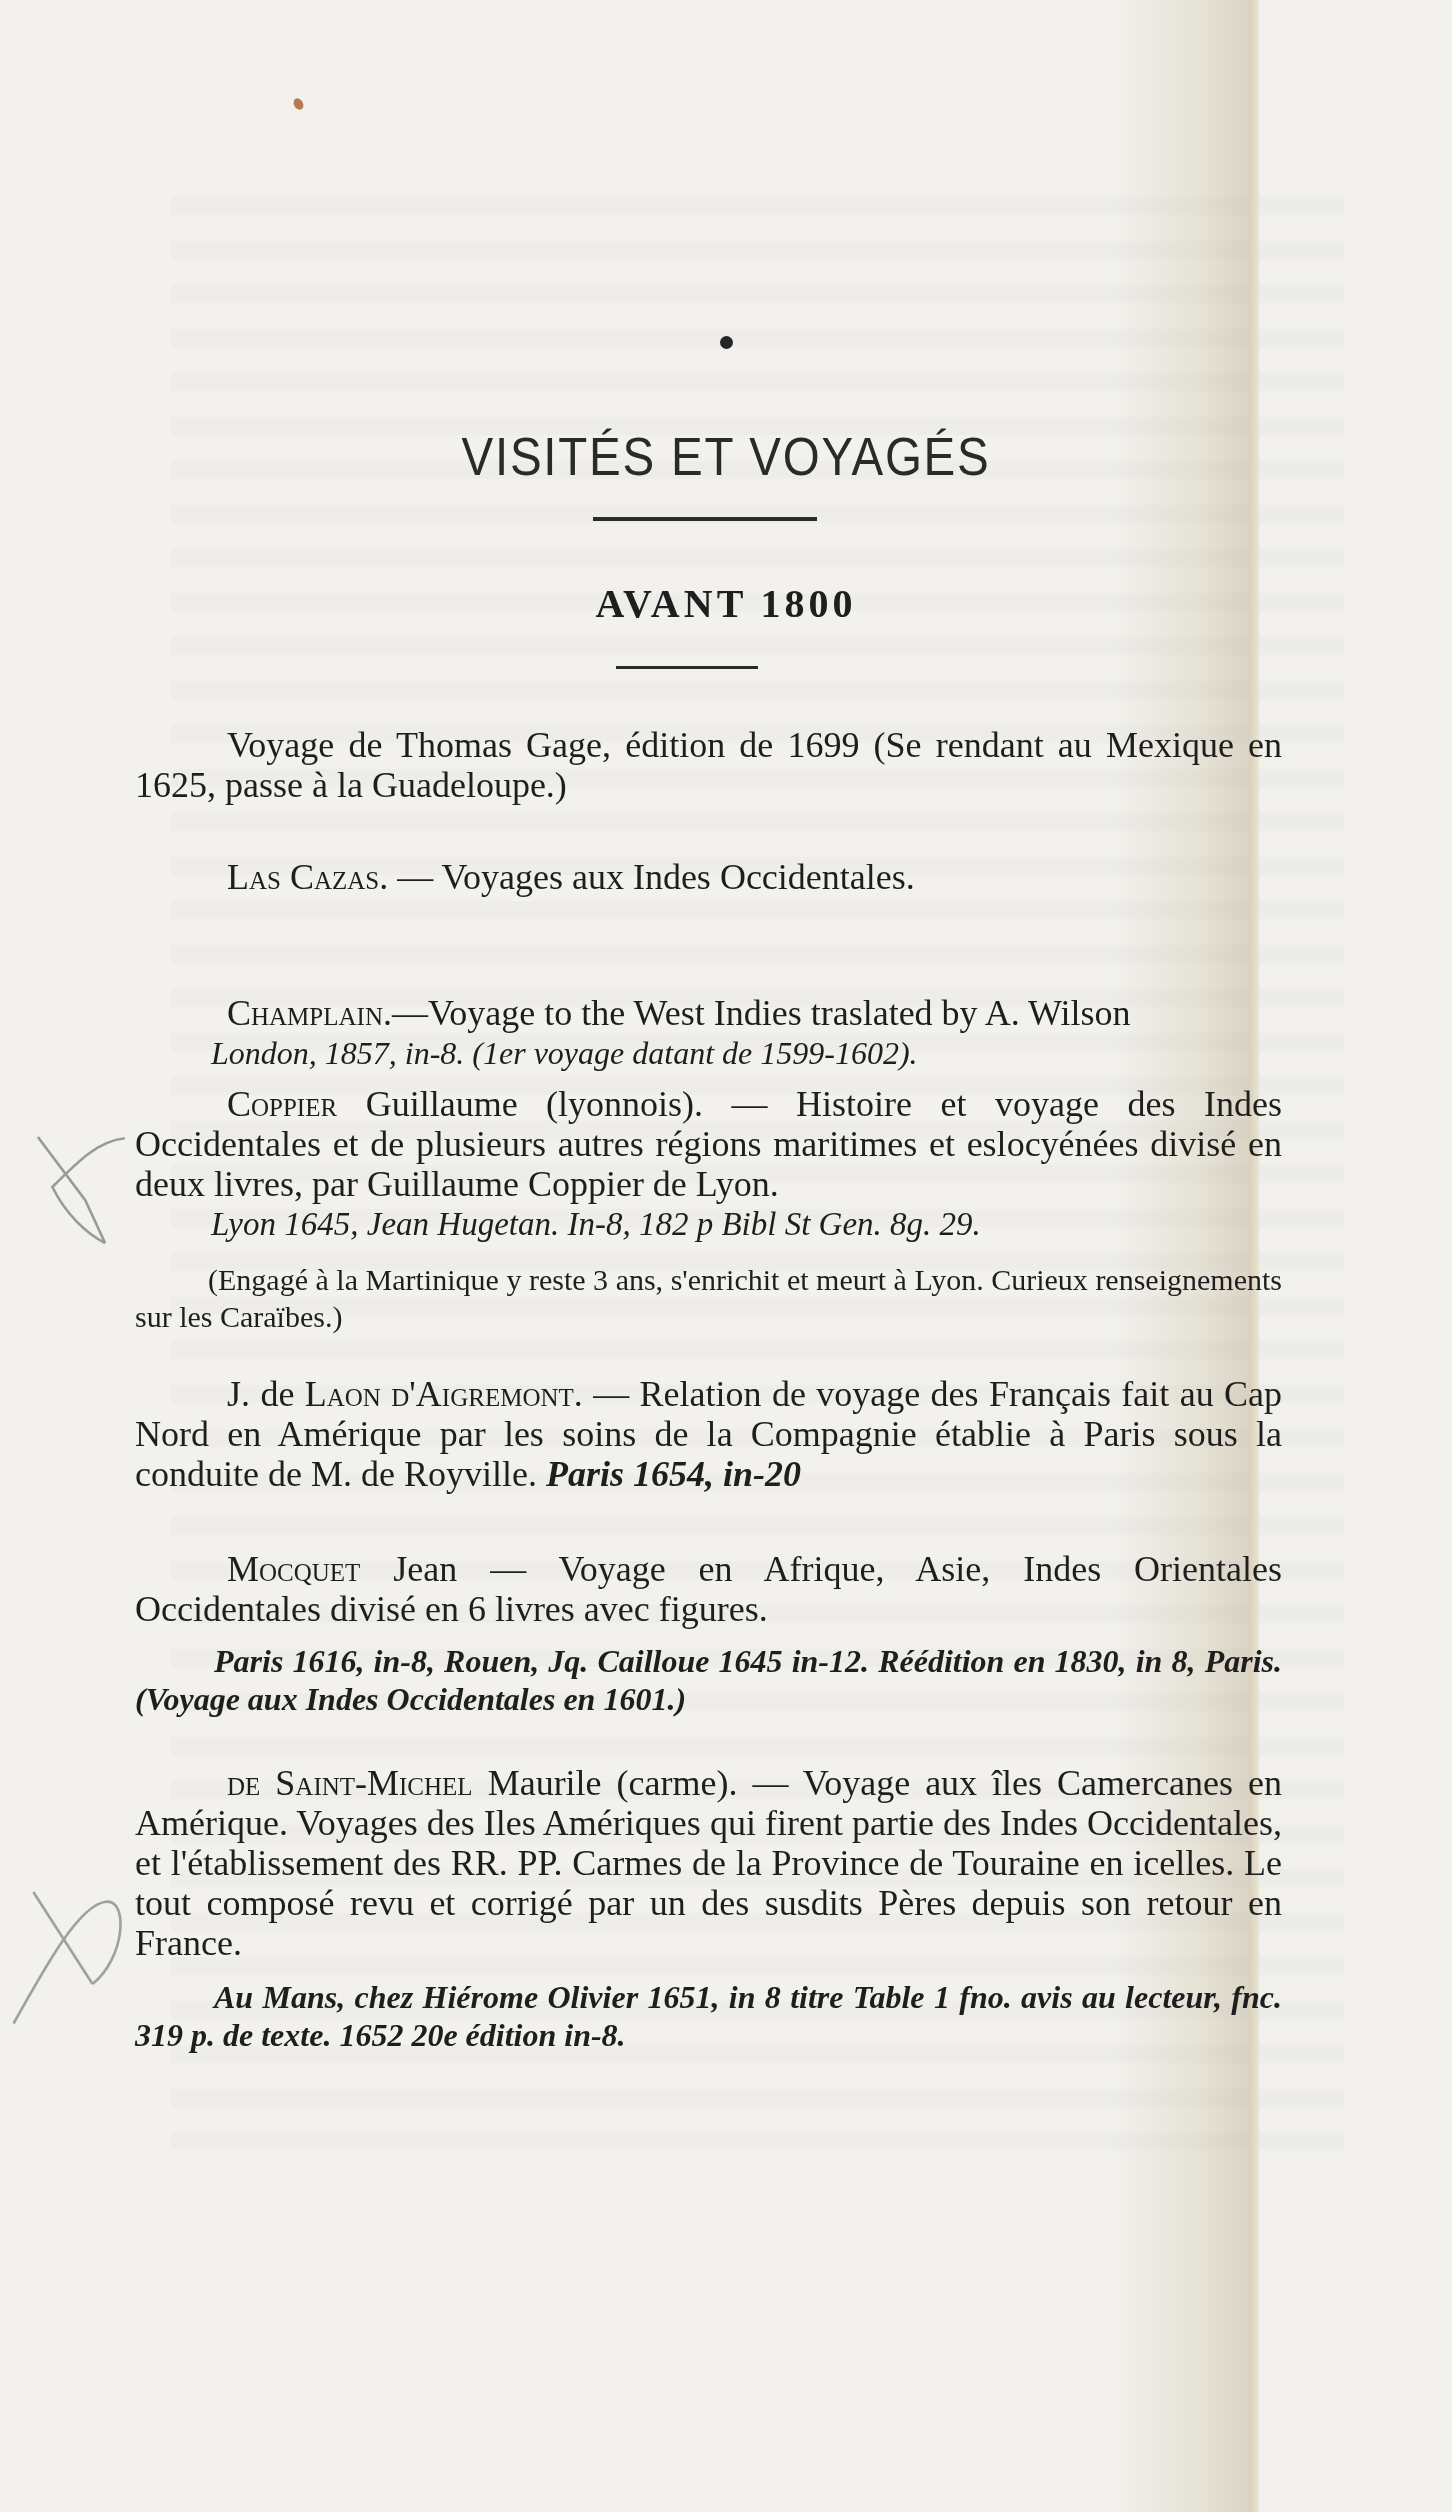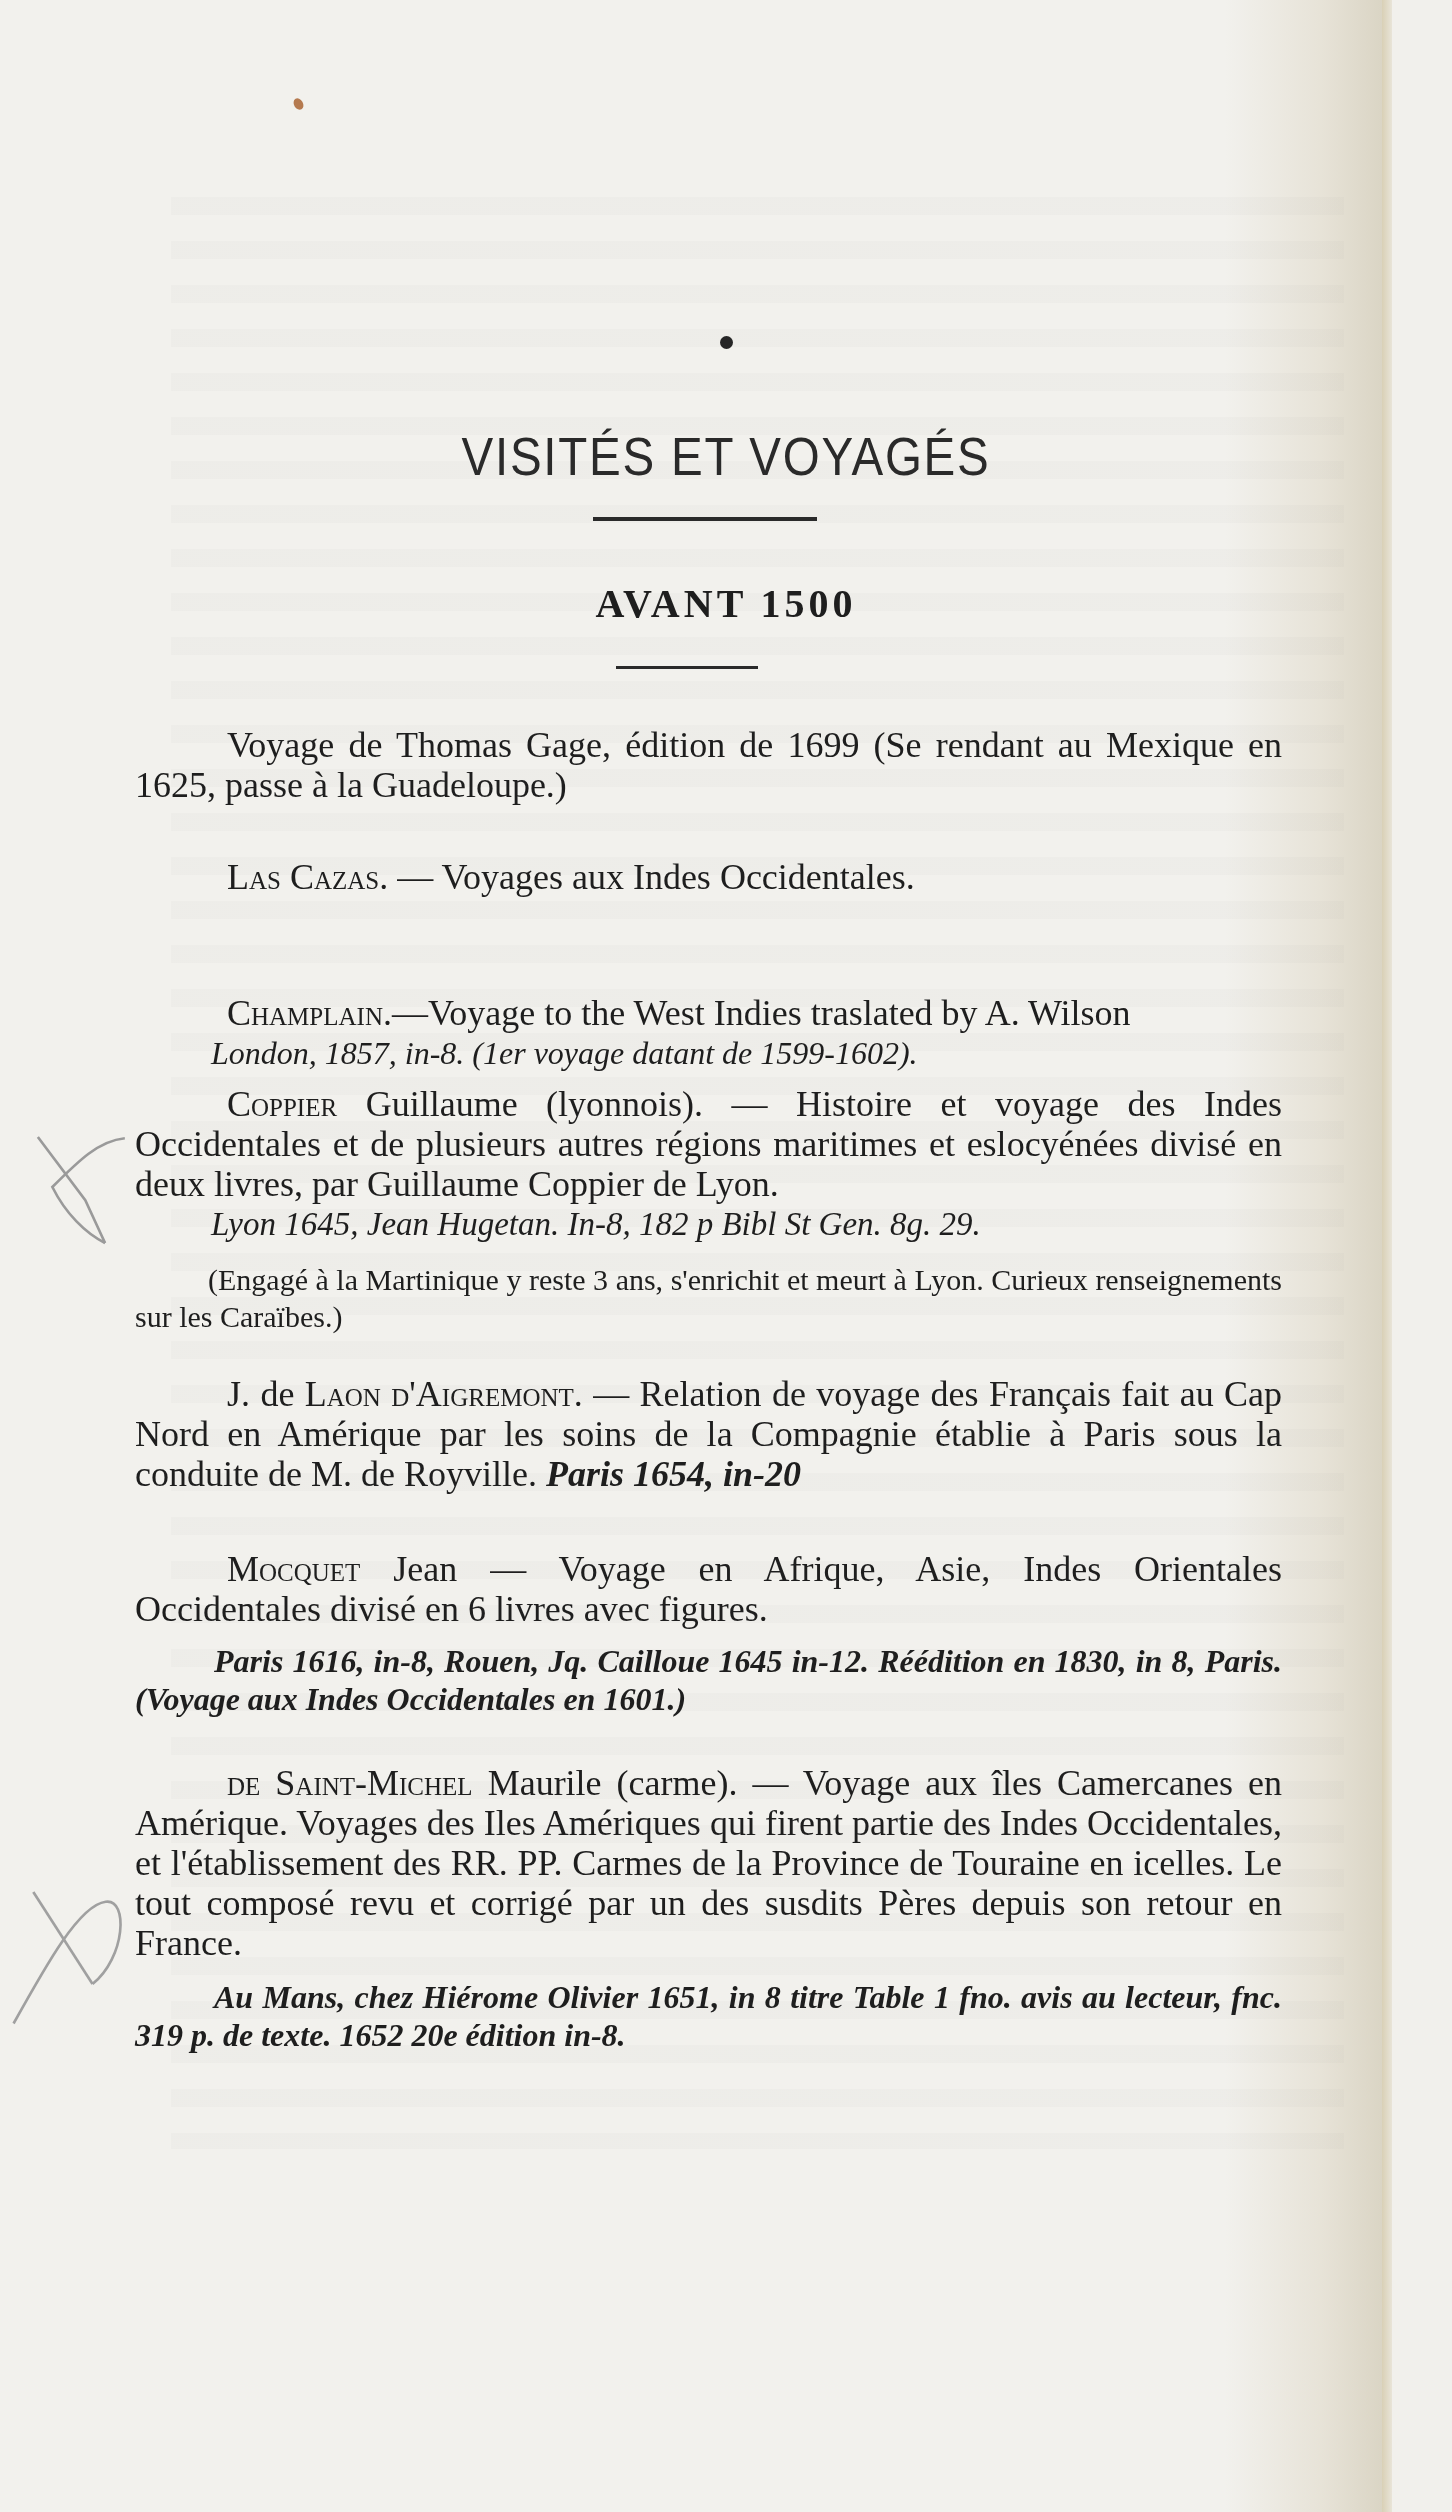--- a/index.html
+++ b/index.html
@@ -3,21 +3,21 @@
 <meta charset="utf-8">
 <style>
   html, body { margin: 0; padding: 0; }
   body {
     width: 1452px; height: 2512px; position: relative; overflow: hidden;
     background: #f1f0ec;
     font-family: "Liberation Serif", "DejaVu Serif", serif;
     color: #1e1e1e;
   }
   .page {
-    position: absolute; left: 0; top: 0; width: 1392px; height: 2512px;
+    position: absolute; left: 0; top: 0; width: 1259px; height: 2512px;
     background:
       linear-gradient(to right, rgba(0,0,0,0) 0%, rgba(0,0,0,0) 88%, rgba(210,200,175,0.35) 95%, rgba(190,180,150,0.5) 100%),
       #f2f1ed;
   }
   .ghost {
     position: absolute; left: 171px; top: 171px; width: 1173px; height: 1978px;
     background: repeating-linear-gradient(to bottom, rgba(0,0,0,0) 0, rgba(0,0,0,0) 26px, rgba(120,120,120,0.035) 26px, rgba(120,120,120,0.035) 44px);
     pointer-events: none;
   }
   .edge-strip {
@@ -55,21 +55,21 @@
 <body>
 
 <div class="page">
   <div class="ghost"></div>
   <div class="edge-strip"></div>
   <div class="spot"></div>
   <div class="dot" style="left:720px; top:336px;"></div>
 
   <div class="title">VISITÉS ET VOYAGÉS</div>
   <div class="rule" style="left:593px; top:517px; width:224px;"></div>
-  <div class="subtitle">AVANT 1500</div>
+  <div class="subtitle">AVANT 1800</div>
   <div class="rule" style="left:616px; top:666px; width:142px; height:3.3px;"></div>
 
   <div class="entry" style="top:725px;">
     <p class="indent">Voyage de Thomas Gage, édition de 1699 (Se rendant au Mexique en 1625, passe à la Guadeloupe.)</p>
   </div>
 
   <div class="entry" style="top:857px;">
     <p class="indent">
       <span class="sc">Las Cazas.</span>
       <span>— Voyages aux Indes Occidentales.</span>

